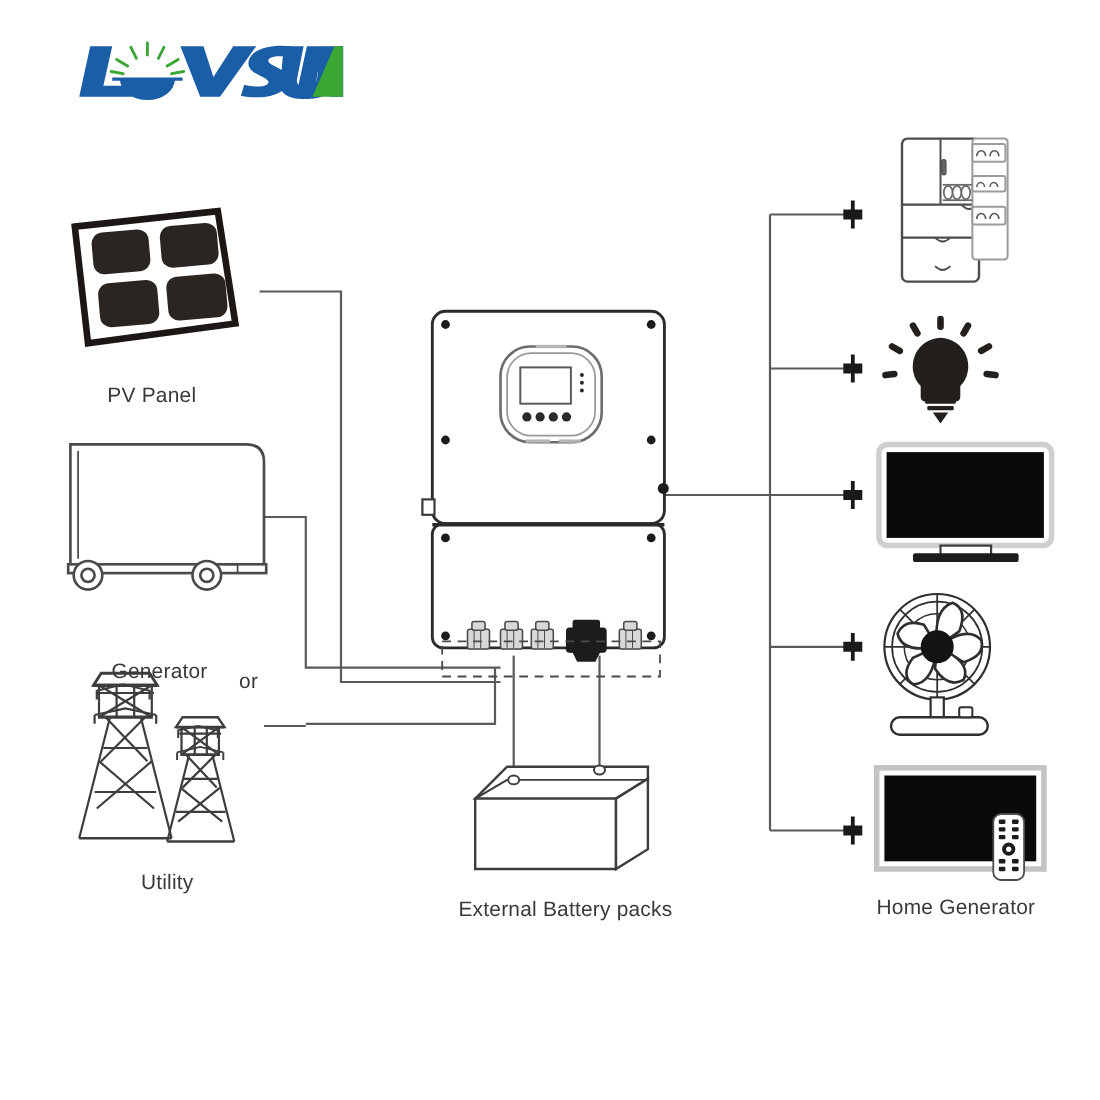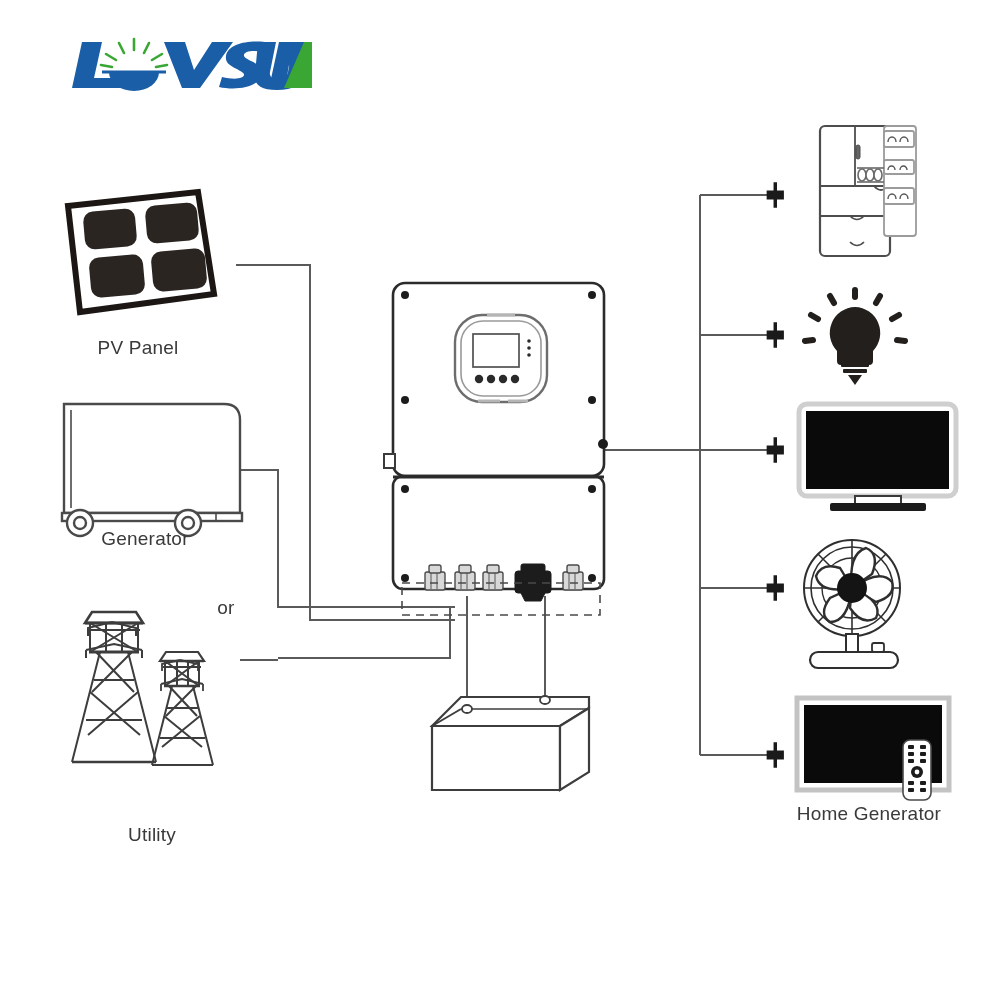--- a/index.html
+++ b/index.html
@@ -28,21 +28,21 @@
     height: 1000px;
   }
   .lbl {
     position: absolute;
     color: #3a3a3a;
     font-size: 19px;
     font-family: "Liberation Sans", sans-serif;
     white-space: nowrap;
     letter-spacing: 0.2px;
   }
-  .lbl.center { transform: translateX(-50%); }
+  .lbl.center { transform: translateX(-50%); margin-top: 12px; }
   #logo-wrap {
     position: absolute;
     left: 72px;
     top: 36px;
     width: 240px;
     height: 58px;
   }
 </style>
 </head>
 <body>
@@ -352,18 +352,19 @@
           <rect x="920" y="781" width="6" height="4" rx="1"></rect>
           <rect x="908" y="788" width="6" height="4" rx="1"></rect>
           <rect x="920" y="788" width="6" height="4" rx="1"></rect>
         </g>
         <circle cx="917" cy="772" r="2.4" fill="#ffffff"></circle>
       </g>
     </g>
   </svg>
 
   <div class="lbl center" style="left:138px; top:337px;">PV Panel</div>
-  <div class="lbl center" style="left:145px; top:528px;">Generator</div>
+  <div class="lbl center" style="left:145px; top:588px;">Generator</div>
   <div class="lbl center" style="left:226px; top:597px;">or</div>
-  <div class="lbl center" style="left:152px; top:824px;">Utility</div>
+  <div class="lbl center" style="left:152px; top:780px;">Utility</div>
+  <div class="lbl center" style="left:514px; top:805px;">External Battery packs</div>
   <div class="lbl center" style="left:869px; top:803px;">Home Generator</div>
 
 </div>
 
 </body></html>

